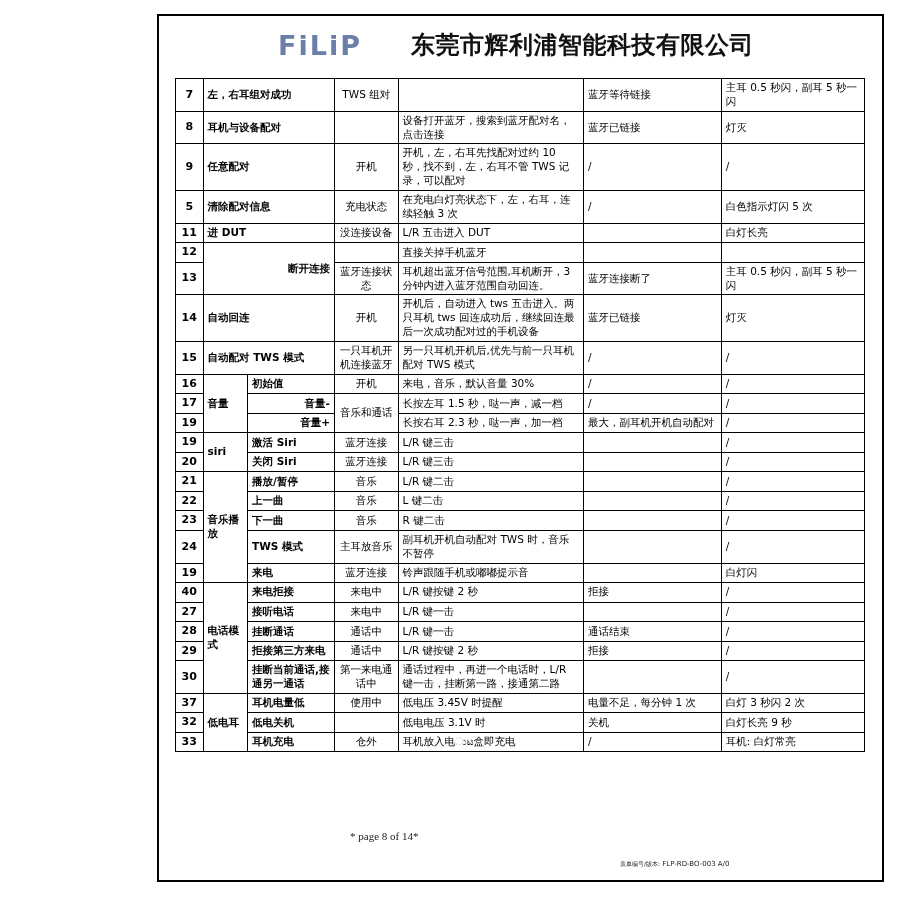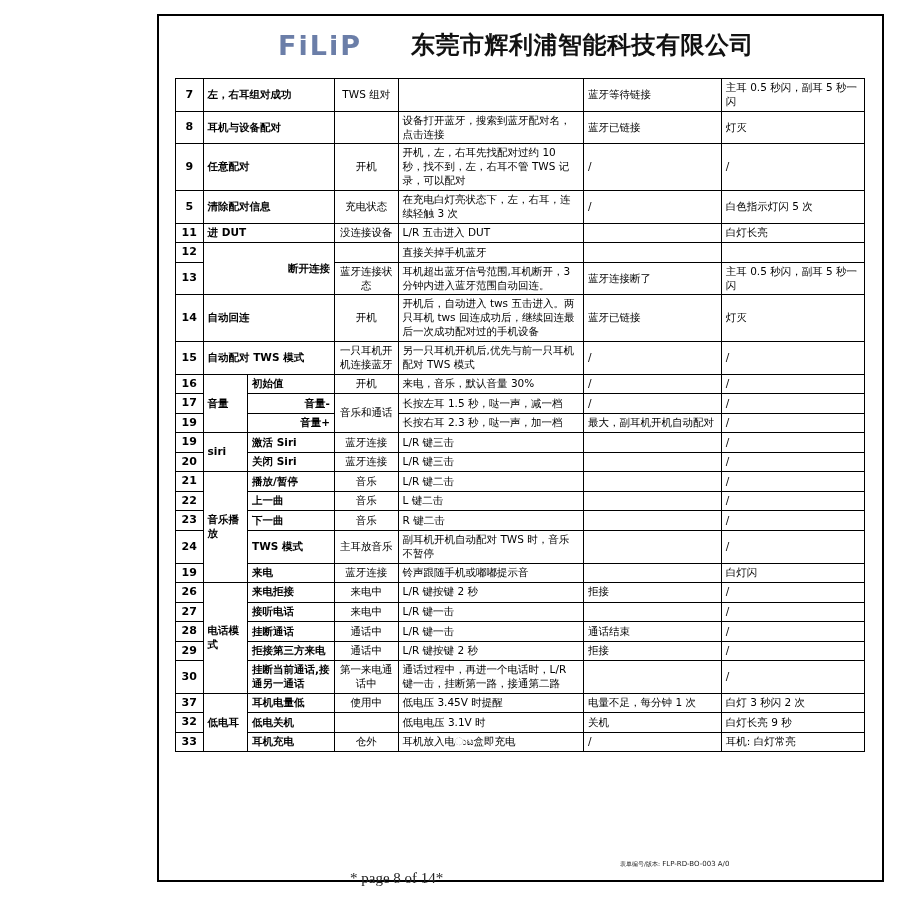--- a/index.html
+++ b/index.html
@@ -99,23 +99,22 @@
   .c3 { width: 82px; }
   .c4 { width: 60px; }
   .c5 { width: 175px; }
   .c6 { width: 130px; }
   .c7 { width: 135px; }
   .footer-page {
     position: absolute;
     left: 350px;
     top: 830px;
     font-family: "Liberation Serif", serif;
-    font-size: 15px;
+    font-size: 11px;
     color: #222;
-    margin-top: 40px;
   }
   .footer-code {
     position: absolute;
     left: 620px;
     top: 860px;
     font-family: "DejaVu Sans", sans-serif;
     font-size: 7px;
     color: #222;
   }
   .footer-code .lbl {
@@ -312,21 +311,21 @@
       <tr>
         <td class="num">19</td>
         <td class="fn">来电</td>
         <td class="state">蓝牙连接</td>
         <td class="op">铃声跟随手机或嘟嘟提示音</td>
         <td class="prompt"></td>
         <td class="ind">白灯闪</td>
       </tr>
 
       <tr>
-        <td class="num">26</td>
+        <td class="num">40</td>
         <td class="cat" rowspan="5">电话模式</td>
         <td class="fn">来电拒接</td>
         <td class="state">来电中</td>
         <td class="op">L/R 键按键 2 秒</td>
         <td class="prompt">拒接</td>
         <td class="ind">/</td>
       </tr>
 
       <tr>
         <td class="num">27</td>

